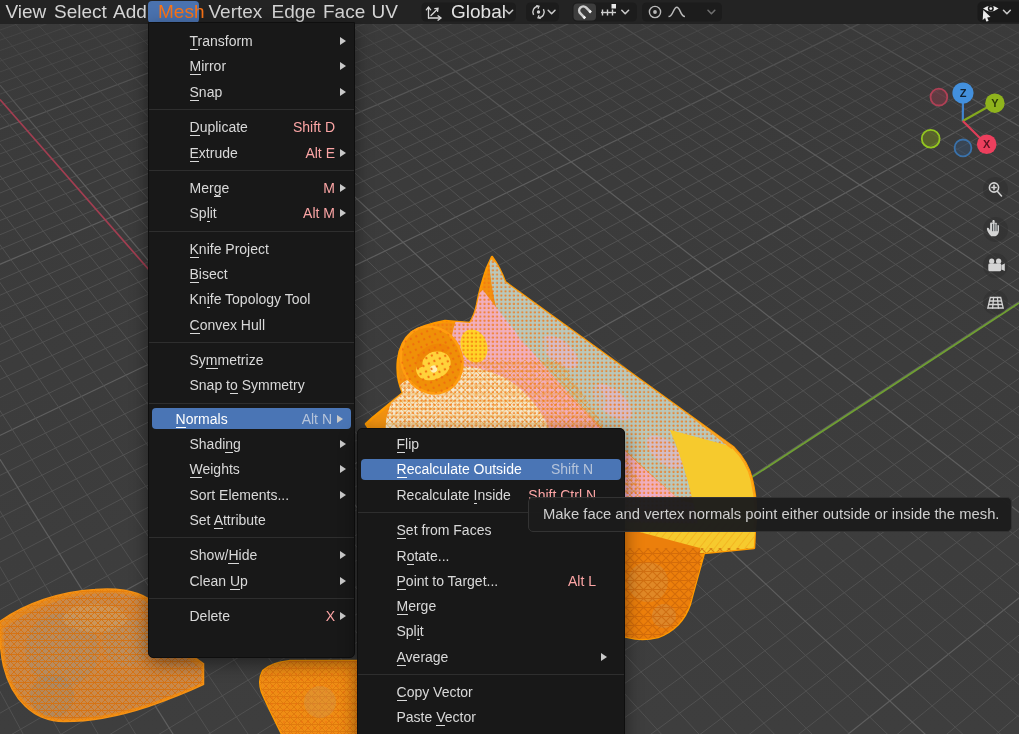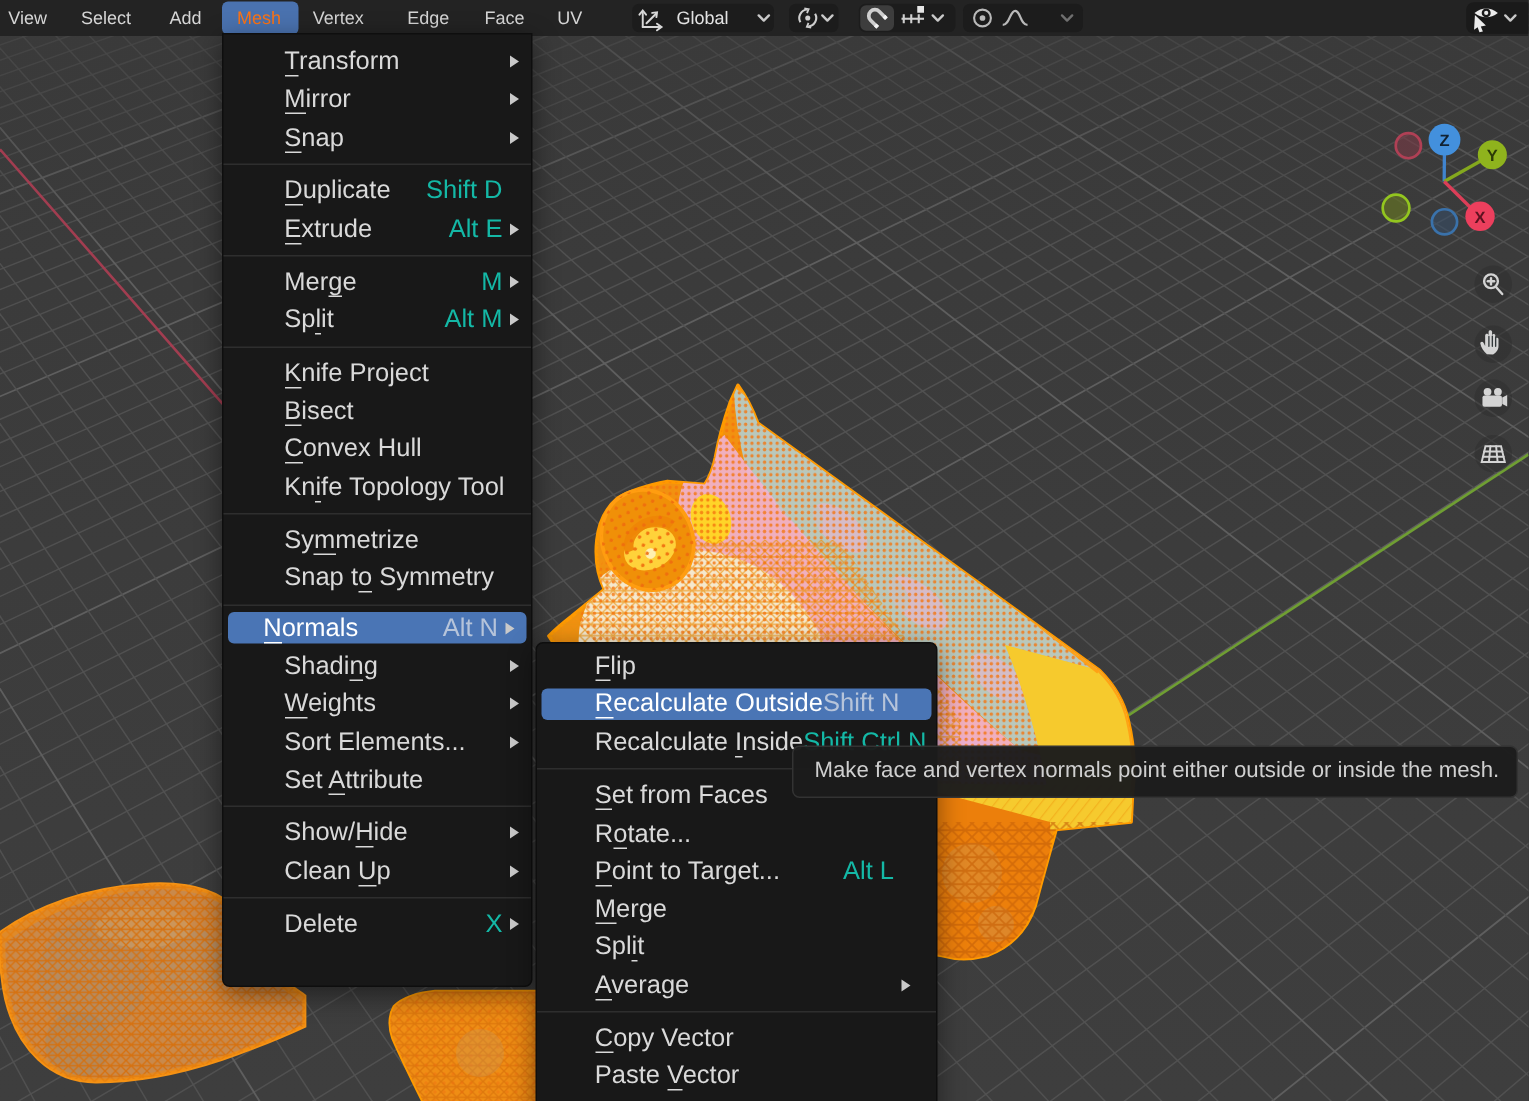--- a/index.html
+++ b/index.html
@@ -1,28 +1,28 @@
 <!DOCTYPE html>
 <html><head><meta charset="utf-8"><style>
 html,body{margin:0;padding:0;width:1019px;height:734px;overflow:hidden;background:#3a3a3a;
 font-family:"Liberation Sans",sans-serif;-webkit-font-smoothing:antialiased}
 #stage{position:relative;width:1019px;height:734px}
 #vp{position:absolute;left:0;top:0}
-.mi{position:absolute;top:0;height:24px;line-height:24px;font-size:12px;color:#d5d5d5}
+.mi{position:absolute;top:0;height:24px;line-height:24px;font-size:19px;color:#d5d5d5}
 .menu{position:absolute;background:#181818;border:1px solid #0e0e0e;box-sizing:border-box;
-box-shadow:0 5px 18px rgba(0,0,0,0.45);font-size:17px;color:#d9d9d9;padding-top:5.5px;border-radius:0 0 5px 5px}
+box-shadow:0 5px 18px rgba(0,0,0,0.45);font-size:14px;color:#d9d9d9;padding-top:5.5px;border-radius:0 0 5px 5px}
 .menu2{border-radius:5px;padding-top:3px}
 .row{display:flex;align-items:center;height:25.3px;padding:0 8px 0 41px;white-space:nowrap}
 .menu2 .row{padding-left:39px;padding-right:17px}
 .row u{text-decoration:none;border-bottom:1px solid #d9d9d9;padding-bottom:0px}
 .row.hl{background:#4a75b5;border-radius:4px;margin:2.15px 3px;height:21px;padding-left:24px;color:#fff}
 .menu2 .row.hl{padding-left:36px}
 .row.hl u{border-bottom-color:#fff}
 .row.hl .sc{color:#b6c4da}
-.sc{margin-left:auto;color:#14b8a6;padding-right:5px}
+.sc{margin-left:auto;color:#fca5a5;padding-right:5px}
 .arr{width:0;height:0;border-left:6.5px solid #c9c9c9;border-top:4.8px solid transparent;border-bottom:4.8px solid transparent}
 .arr.ph{border-left-color:transparent}
 .sep{height:1px;background:#2e2e2e;margin:4.6px 0}
 #tip{position:absolute;left:528px;top:496.5px;width:484px;height:35px;box-sizing:border-box;
 background:rgba(28,28,28,0.97);border:1px solid #333;border-radius:5px;color:#cfcfcf;
 font-size:14.8px;line-height:33px;padding-left:14px;white-space:nowrap}
 </style></head>
 <body>
 <div id="stage">
 <svg id="vp" width="1019" height="734" viewBox="0 0 1019 734" xmlns="http://www.w3.org/2000/svg">
@@ -432,26 +432,26 @@
         <span class="lb"><u>K</u>nife Project</span>
         <span class="sc"></span>
         <span class="arr ph"></span>
       </div>
 <div class="row">
         <span class="lb"><u>B</u>isect</span>
         <span class="sc"></span>
         <span class="arr ph"></span>
       </div>
 <div class="row">
+        <span class="lb">Kn<u>i</u>fe Topology Tool</span>
+        <span class="sc"></span>
+        <span class="arr ph"></span>
+      </div>
+<div class="row">
         <span class="lb"><u>C</u>onvex Hull</span>
-        <span class="sc"></span>
-        <span class="arr ph"></span>
-      </div>
-<div class="row">
-        <span class="lb">Kn<u>i</u>fe Topology Tool</span>
         <span class="sc"></span>
         <span class="arr ph"></span>
       </div>
 <div class="sep"></div>
 <div class="row">
         <span class="lb">Sy<u>m</u>metrize</span>
         <span class="sc"></span>
         <span class="arr ph"></span>
       </div>
 <div class="row">

